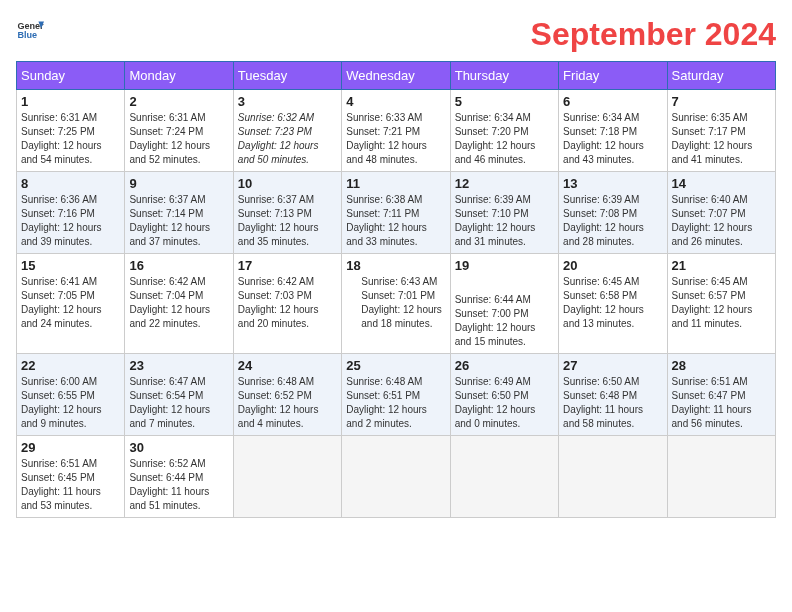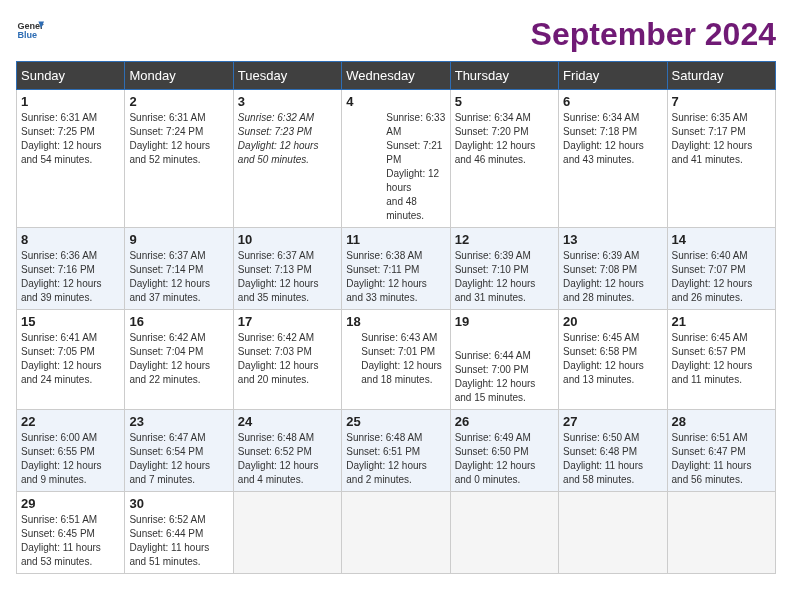--- a/index.html
+++ b/index.html
@@ -24,33 +24,33 @@
     .logo-icon {
       width: 28px;
       height: 28px;
     }
     .title-block {
       text-align: right;
     }
     .month-title {
       font-size: 32px;
       font-weight: bold;
-      color: #701a75;
+      color: #ef4444;
     }
     .location {
       font-size: 14px;
       color: #555;
     }
     .calendar {
       width: 100%;
       border-collapse: collapse;
       font-size: 11px;
     }
     .calendar th {
-      background-color: #404040;
+      background-color: #8b5cf6;
       color: #fff;
       padding: 6px 4px;
       text-align: left;
       font-size: 13px;
       font-weight: normal;
       border: 1px solid #2e6db4;
     }
     .calendar td {
       border: 1px solid #ccc;
       vertical-align: top;
@@ -124,21 +124,21 @@
         </td>
         <td>
           <span class="day-num">3</span>
           <div class="day-info" style="white-space: pre-line; font-style: italic;">Sunrise: 6:32 AM
 Sunset: 7:23 PM
 Daylight: 12 hours
 and 50 minutes.</div>
         </td>
         <td>
           <span class="day-num">4</span>
-          <div class="day-info" style="white-space: pre-line; margin-left: 40px;">Sunrise: 6:33 AM
+          <div class="day-info" style="white-space: pre-line;">Sunrise: 6:33 AM
 Sunset: 7:21 PM
 Daylight: 12 hours
 and 48 minutes.</div>
         </td>
         <td>
           <span class="day-num">5</span>
           <div class="day-info" style="white-space: pre-line;">Sunrise: 6:34 AM
 Sunset: 7:20 PM
 Daylight: 12 hours
 and 46 minutes.</div>

